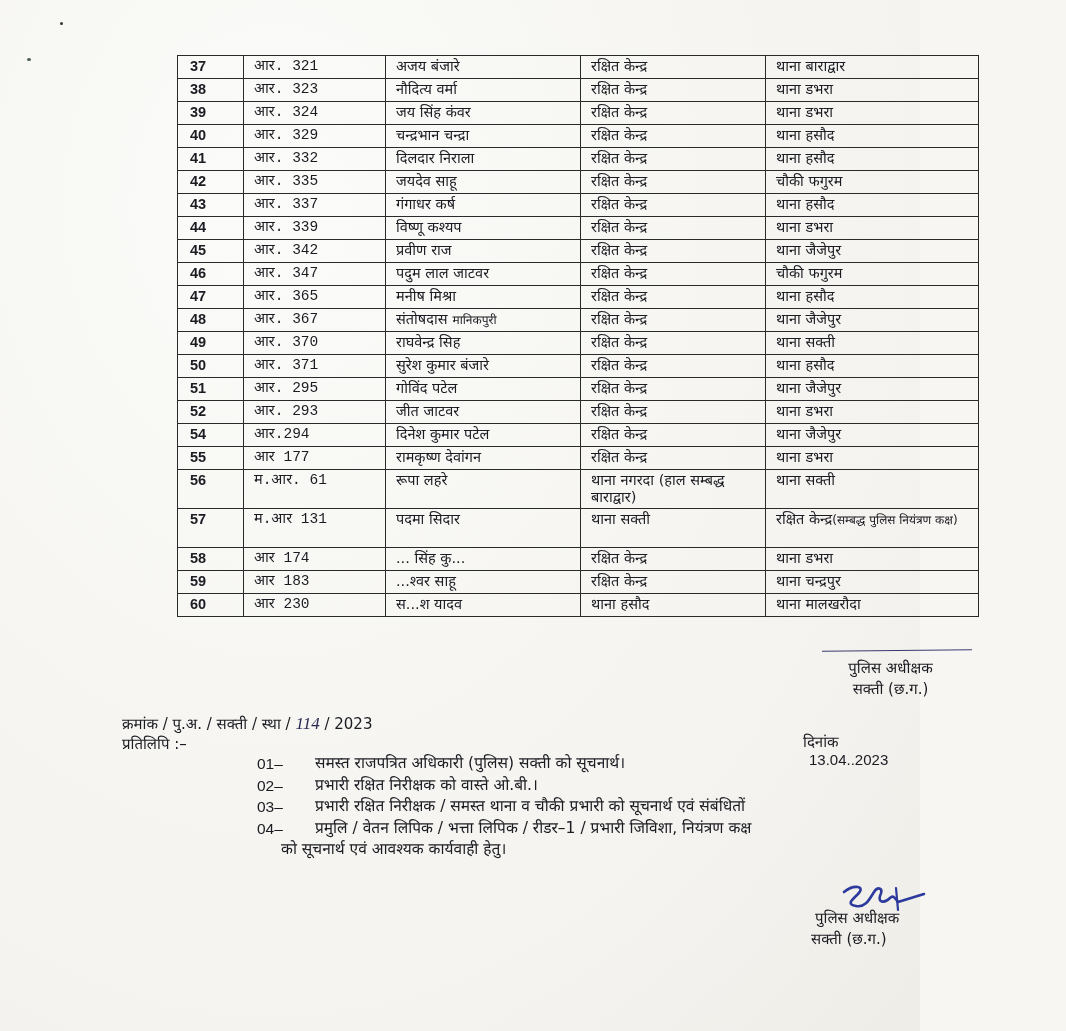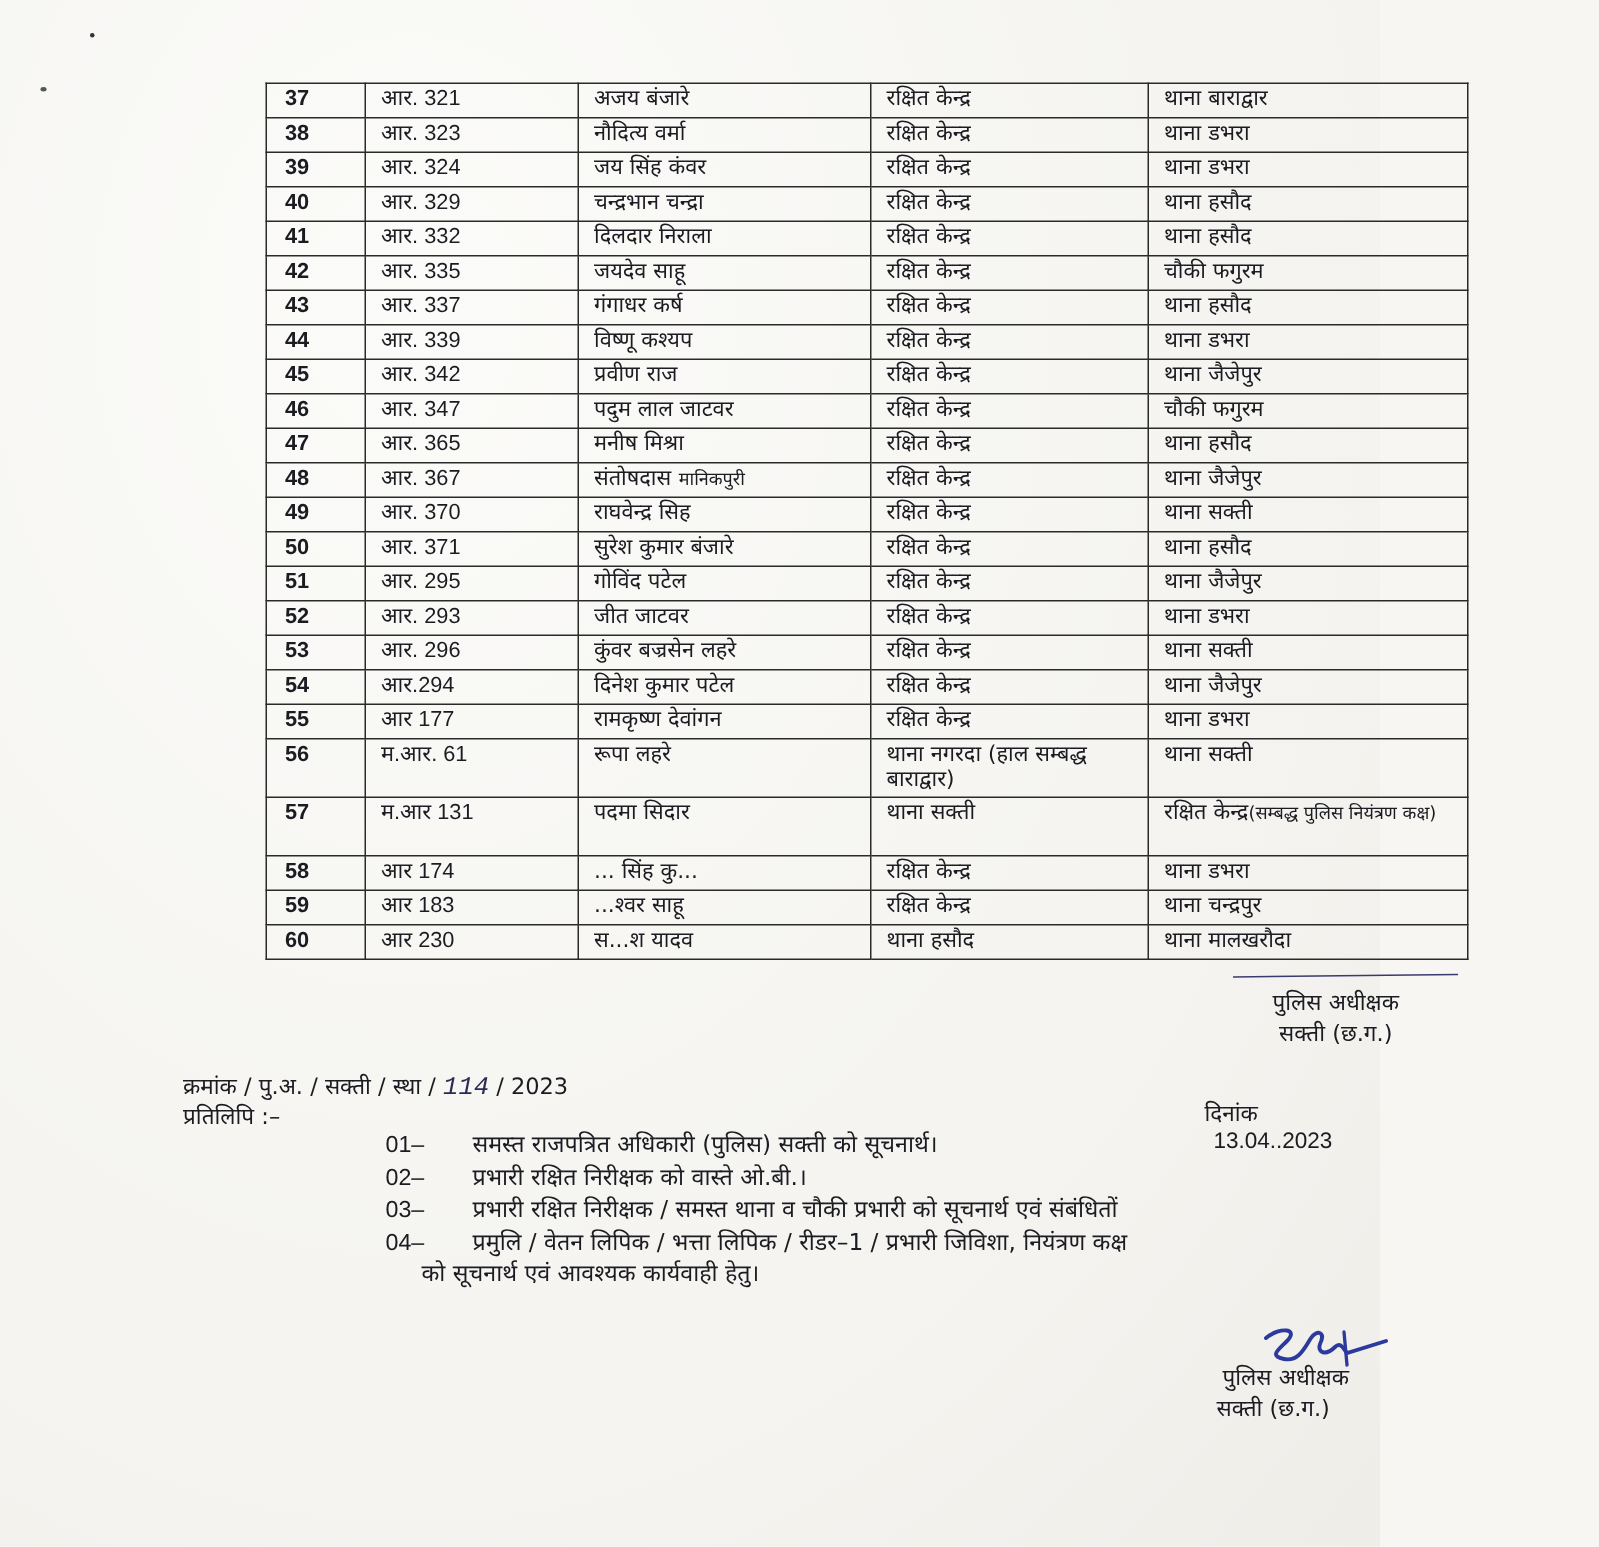--- a/index.html
+++ b/index.html
@@ -18,32 +18,32 @@
     position:absolute; left:177px; top:55px; width:801px;
     border-collapse:collapse; table-layout:fixed;
     font-size:14.5px; line-height:17px;
   }
   table.transfer td {
     border:1.3px solid #2a2a2a; padding:2px 10px 1px 10px;
     vertical-align:top; height:19px; overflow:hidden; white-space:nowrap;
   }
   table.transfer td.wrap { white-space:normal; }
   table.transfer td.num { font-family:"Liberation Sans", sans-serif; font-weight:bold; padding-left:12px; }
-  table.transfer td.id { font-family:Liberation Sans, sans-serif; padding-left:10px; }
+  table.transfer td.id { font-family:Liberation Mono, monospace; padding-left:10px; }
   table.transfer tr.tall td { height:35px; }
   .small { font-size:12px; }
   .sig-line {
     position:absolute; left:822px; top:650px; width:150px; height:0;
     border-top:1.5px solid #3b3a6e; transform:rotate(-0.6deg);
   }
   .block { position:absolute; font-size:15px; line-height:21px; }
   .right-sig { left:823px; top:658px; text-align:center; width:135px; }
   .date { position:absolute; left:803px; top:731px; font-size:15px; }
   .ref { position:absolute; left:122px; top:713px; font-size:15px; }
-  .ref .hand { font-family:Liberation Mono, monospace; font-style:italic; color:#2a2a55; font-size:17px; }
+  .ref .hand { font-family:Liberation Serif, serif; font-style:italic; color:#2a2a55; font-size:17px; }
   .copy { position:absolute; left:122px; top:733px; font-size:15px; }
   .list { position:absolute; left:257px; top:753px; width:720px; font-size:15.5px; line-height:21.5px; }
   .list .item { display:flex;gap:20px; }
   .list .n { width:38px; flex:none; font-family:"Liberation Sans", sans-serif; }
   .list .cont { padding-left:24px; }
   .signature {
     position:absolute; left:836px; top:880px; width:90px; height:40px;
   }
   .sig-bottom { left:815px; top:908px; width:150px; }
 </style>
@@ -169,27 +169,20 @@
           <td class="wrap"><span>थाना जैजेपुर</span></td>
         </tr>
         <tr>
           <td class="num"><span>52</span></td>
           <td class="id"><span>आर. 293</span></td>
           <td><span>जीत जाटवर</span></td>
           <td class="wrap"><span>रक्षित केन्द्र</span></td>
           <td class="wrap"><span>थाना डभरा</span></td>
         </tr>
         <tr>
-          <td class="num"><span>53</span></td>
-          <td class="id"><span>आर. 296</span></td>
-          <td><span>कुंवर बज्रसेन लहरे</span></td>
-          <td class="wrap"><span>रक्षित केन्द्र</span></td>
-          <td class="wrap"><span>थाना सक्ती</span></td>
-        </tr>
-        <tr>
           <td class="num"><span>54</span></td>
           <td class="id"><span>आर.294</span></td>
           <td><span>दिनेश कुमार पटेल</span></td>
           <td class="wrap"><span>रक्षित केन्द्र</span></td>
           <td class="wrap"><span>थाना जैजेपुर</span></td>
         </tr>
         <tr>
           <td class="num"><span>55</span></td>
           <td class="id"><span>आर 177</span></td>
           <td><span>रामकृष्ण देवांगन</span></td>

